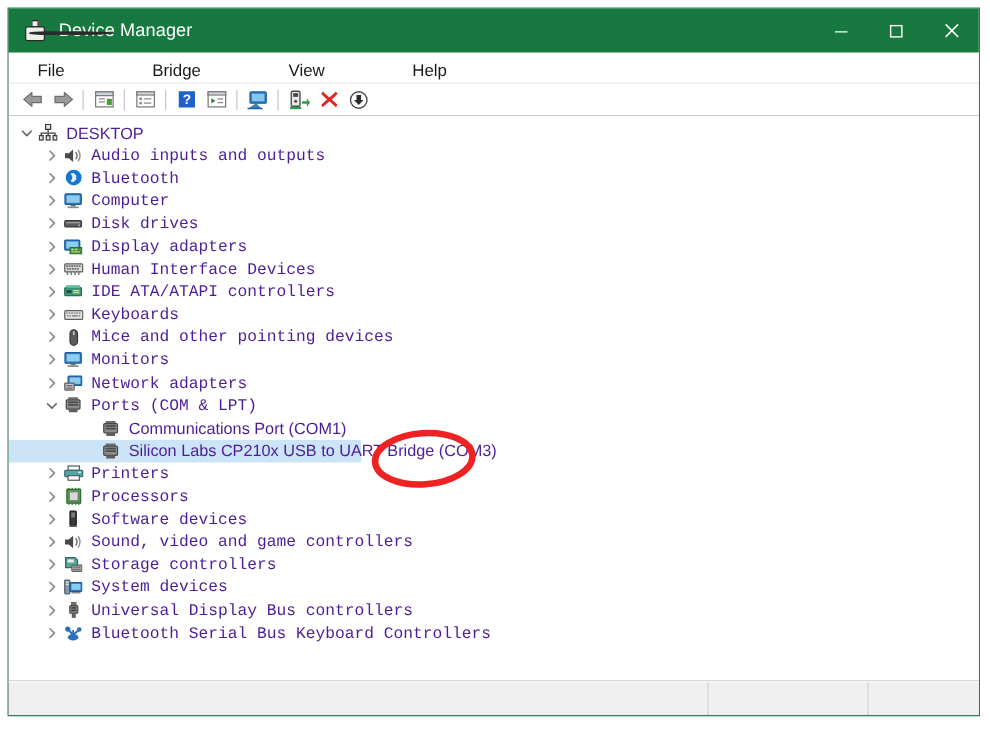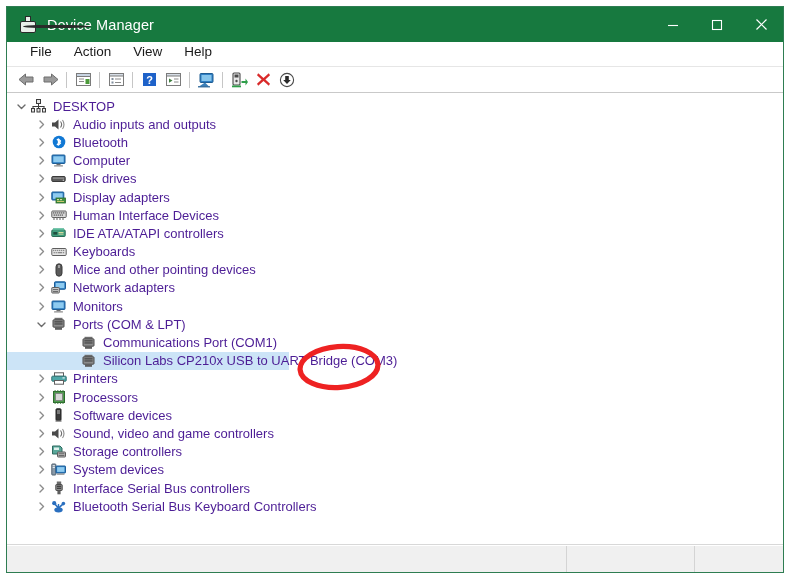--- a/index.html
+++ b/index.html
@@ -50,22 +50,23 @@
   .winbtns{position:absolute;right:0;top:0;height:35px;display:flex;}
   .winbtn{
     width:44px;height:35px;display:flex;align-items:center;justify-content:center;
     color:#ffffff;
   }
   .winbtn svg{display:block;}
 
   
   .menubar{
     height:24px;flex:0 0 24px;background:#ffffff;
-    display:flex;align-items:flex-start;padding-left:12px;
+    display:flex;align-items:flex-end;padding-left:12px;
     border-bottom:1px solid #e6e6e6;
+    gap:48px;
   }
   .menuitem{
     font-size:13.5px;color:#1a1a1a;padding:2px 11px;
   }
 
   
   .toolbar{
     height:25px;flex:0 0 25px;background:#ffffff;
     display:flex;align-items:center;padding-left:7px;
     border-bottom:1px solid #c9c9c9;
@@ -97,21 +98,21 @@
     display:flex;align-items:center;justify-content:center;
   }
   .row .label{padding-right:5px;}
   .row.selected .sel{
     position:absolute;left:0;top:0;height:18.2px;background:#cce4f7;z-index:0;
   }
   .row.selected .chev,.row.selected .icon,.row.selected .label{position:relative;z-index:1;}
 
   
   .d0{padding-left:8px;}
-  .d1{padding-left:28px;}
+  .d1{padding-left:28px;font-family:Liberation Mono, monospace;}
   .d2{padding-left:58px;align-items:center;}
 
   
   .statusbar{
     height:26px;flex:0 0 26px;background:#f0f0f0;display:flex;align-items:stretch;
     border-top:1px solid #ffffff;
   }
   .sb-pane{height:100%;border-right:1px solid #d4d4d4;box-sizing:border-box;}
   .sb-pane.p1{flex:0 0 560px;}
   .sb-pane.p2{flex:0 0 128px;}
@@ -153,21 +154,21 @@
           <svg width="13" height="13" viewBox="0 0 13 13">
             <line x1="1.5" y1="1.5" x2="11.5" y2="11.5" stroke="#ffffff" stroke-width="1.2"></line>
             <line x1="11.5" y1="1.5" x2="1.5" y2="11.5" stroke="#ffffff" stroke-width="1.2"></line>
           </svg>
         </div>
       </div>
     </div>
 
     <div class="menubar">
       <div class="menuitem">File</div>
-      <div class="menuitem">Action</div>
+      <div class="menuitem">Bridge</div>
       <div class="menuitem">View</div>
       <div class="menuitem">Help</div>
     </div>
 
     <div class="toolbar">
 
       <div class="tb-item">
         <svg width="19" height="15" viewBox="0 0 19 15">
           <path d="M8.5 2 L2 7.5 L8.5 13 L8.5 10 L16 10 L16 5 L8.5 5 Z" fill="#9a9a9a" stroke="#6e6e6e" stroke-width="1" stroke-linejoin="round"></path>
         </svg>
@@ -458,45 +459,45 @@
         </div>
 
         <div class="row d1">
           <span class="chev">
             <svg width="11" height="11" viewBox="0 0 11 11">
                 <path d="M4 2 L7.5 5.5 L4 9" fill="none" stroke="#8c8c8c" stroke-width="1.4" stroke-linecap="round" stroke-linejoin="round"></path>
               </svg>
           </span>
           <span class="icon">
             <svg width="15" height="13" viewBox="0 0 15 13">
+              <rect x="1" y="1" width="13" height="8.5" rx="0.8" fill="#2f7fc4" stroke="#1c5d96" stroke-width="1"></rect>
+              <rect x="2.3" y="2.3" width="10.4" height="5.9" fill="#8ecbf0"></rect>
+              <rect x="5.5" y="9.8" width="4" height="1.4" fill="#6b6b6b"></rect>
+              <rect x="3" y="11.2" width="9" height="1.3" rx="0.5" fill="#8c8c8c"></rect>
+            </svg>
+          </span>
+          <span class="label">Monitors</span>
+        </div>
+
+        <div class="row d1">
+          <span class="chev">
+            <svg width="11" height="11" viewBox="0 0 11 11">
+                <path d="M4 2 L7.5 5.5 L4 9" fill="none" stroke="#8c8c8c" stroke-width="1.4" stroke-linecap="round" stroke-linejoin="round"></path>
+              </svg>
+          </span>
+          <span class="icon">
+            <svg width="15" height="13" viewBox="0 0 15 13">
               <rect x="3.5" y="0.8" width="11" height="7.5" rx="0.8" fill="#2f7fc4" stroke="#1c5d96" stroke-width="1"></rect>
               <rect x="4.7" y="2" width="8.6" height="5.1" fill="#8ecbf0"></rect>
               <rect x="0.8" y="6.5" width="7.5" height="5.5" rx="0.6" fill="#c8c8c8" stroke="#5e5e5e" stroke-width="1"></rect>
               <rect x="2" y="8" width="5" height="1.1" fill="#6b6b6b"></rect>
               <rect x="2" y="10" width="5" height="1.1" fill="#6b6b6b"></rect>
             </svg>
           </span>
           <span class="label">Network adapters</span>
-        </div>
-
-        <div class="row d1">
-          <span class="chev">
-            <svg width="11" height="11" viewBox="0 0 11 11">
-                <path d="M4 2 L7.5 5.5 L4 9" fill="none" stroke="#8c8c8c" stroke-width="1.4" stroke-linecap="round" stroke-linejoin="round"></path>
-              </svg>
-          </span>
-          <span class="icon">
-            <svg width="15" height="13" viewBox="0 0 15 13">
-              <rect x="1" y="1" width="13" height="8.5" rx="0.8" fill="#2f7fc4" stroke="#1c5d96" stroke-width="1"></rect>
-              <rect x="2.3" y="2.3" width="10.4" height="5.9" fill="#8ecbf0"></rect>
-              <rect x="5.5" y="9.8" width="4" height="1.4" fill="#6b6b6b"></rect>
-              <rect x="3" y="11.2" width="9" height="1.3" rx="0.5" fill="#8c8c8c"></rect>
-            </svg>
-          </span>
-          <span class="label">Monitors</span>
         </div>
 
         <div class="row d1">
           <span class="chev">
             <svg width="11" height="11" viewBox="0 0 11 11">
                 <path d="M2 4 L5.5 7.5 L9 4" fill="none" stroke="#6b6b6b" stroke-width="1.4" stroke-linecap="round" stroke-linejoin="round"></path>
               </svg>
           </span>
           <span class="icon">
             <svg width="13" height="14" viewBox="0 0 13 14">
@@ -659,21 +660,21 @@
           </span>
           <span class="icon">
             <svg width="10" height="14" viewBox="0 0 10 14">
               <rect x="2.8" y="0.5" width="4.4" height="3" fill="#6b6b6b"></rect>
               <rect x="1.8" y="3.5" width="6.4" height="6" rx="0.7" fill="#8c8c8c" stroke="#4a4a4a" stroke-width="1"></rect>
               <rect x="3" y="4.7" width="4" height="1.2" fill="#3a3a3a"></rect>
               <rect x="3" y="6.7" width="4" height="1.2" fill="#3a3a3a"></rect>
               <rect x="3.4" y="9.5" width="3.2" height="3.8" fill="#5e5e5e"></rect>
             </svg>
           </span>
-          <span class="label">Interface Serial Bus controllers</span>
+          <span class="label">Universal Display Bus controllers</span>
         </div>
 
         <div class="row d1">
           <span class="chev">
             <svg width="11" height="11" viewBox="0 0 11 11">
                 <path d="M4 2 L7.5 5.5 L4 9" fill="none" stroke="#8c8c8c" stroke-width="1.4" stroke-linecap="round" stroke-linejoin="round"></path>
               </svg>
           </span>
           <span class="icon">
             <svg width="16" height="13" viewBox="0 0 16 13">

